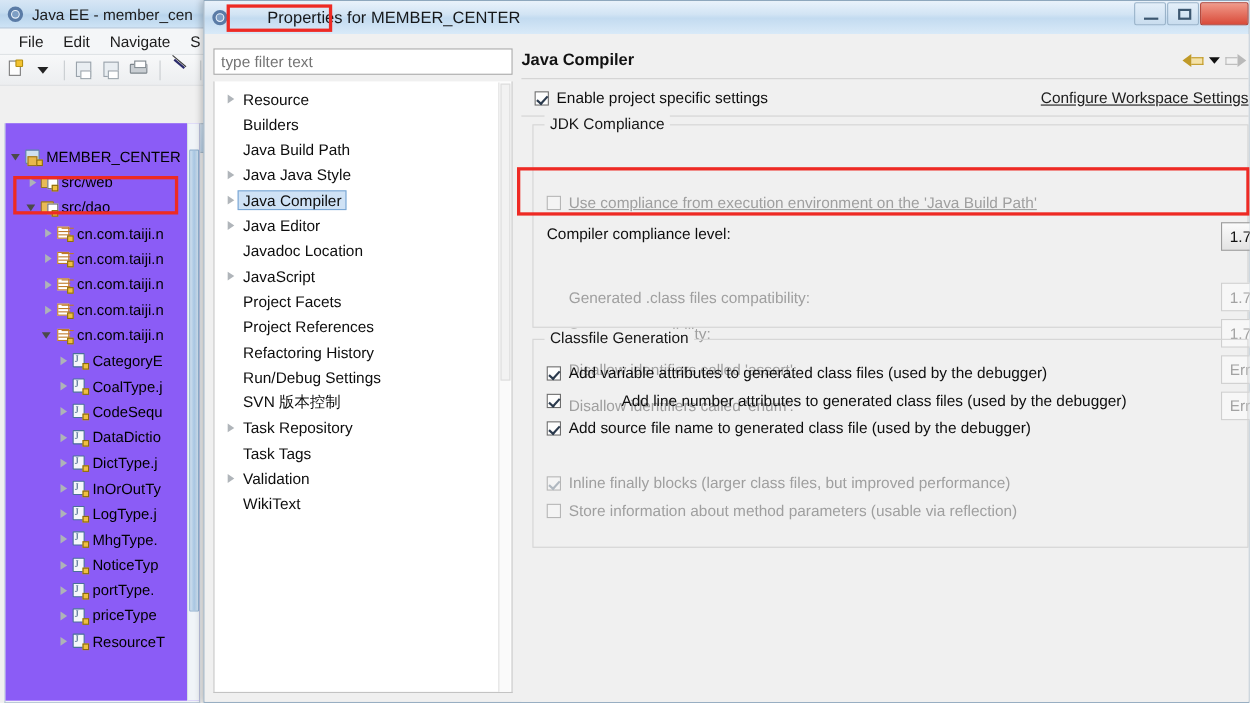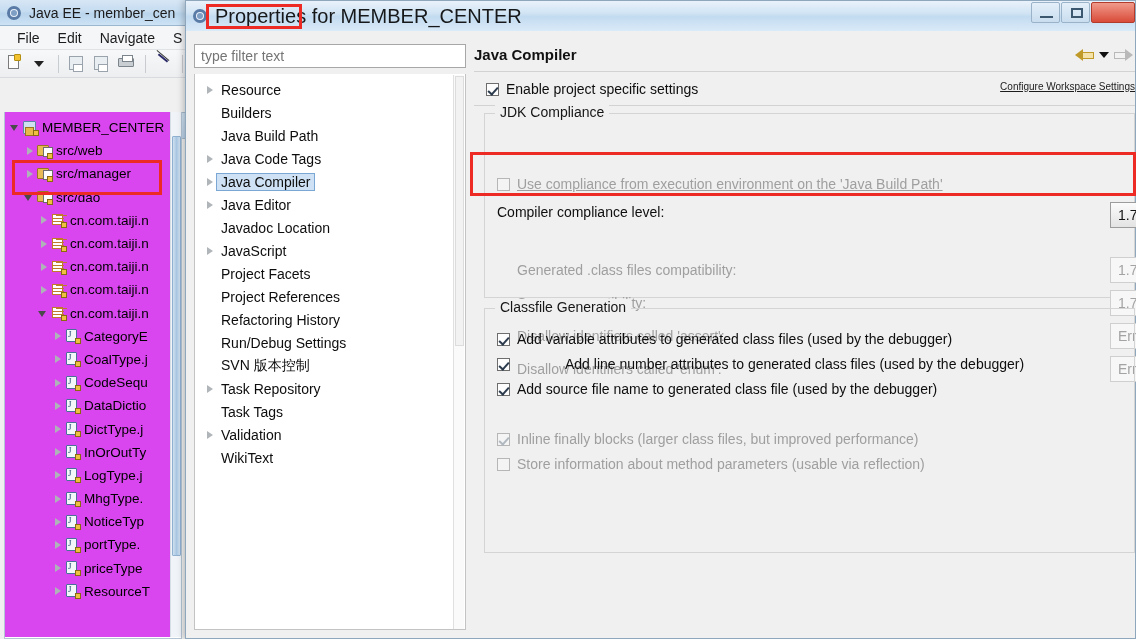--- a/index.html
+++ b/index.html
@@ -125,21 +125,21 @@
   }
   .tabicon-pkg:after{
     content:"";position:absolute;left:0;top:3px;width:11px;height:1px;background:#6d6d6d;
     box-shadow:0 3px 0 0 #6d6d6d, 3px -3px 0 0 #6d6d6d;
   }
   .tab-close { margin-left: 4px; font-size: 11px; color: #3a3a3a; }
 
   
   #project-tree {
     position: absolute; left: 0; top: 0; width: 176px; height: 525px;
-    overflow: hidden; padding-top: 4px; background: #d946ef;
+    overflow: hidden; padding-top: 19px; background: #8b5cf6;
   }
   .ptree-row {
     display: flex; align-items: center; height: 23.2px; white-space: nowrap;
     font-size: 13.5px; color: #000; padding-left: 4px;
   }
   .arrow {
     width: 13px; flex: 0 0 auto; display:inline-block; position: relative; height: 13px;
   }
   .arrow.collapsed:after {
     content:""; position:absolute; left:4px; top:2.5px; width:0;height:0;
@@ -176,21 +176,21 @@
     position: absolute; left: 185px; top: 0px; width: 951px; height: 639px;
     background: #f0f0f0;
     border: 1px solid #8ea7bd;
     box-shadow: -2px 0 6px rgba(0,0,0,0.22);
   }
   #dlg-titlebar {
     position: absolute; left: 0; top: 0; width: 949px; height: 30px;
     background: linear-gradient(to bottom, #e9f2fb 0%, #d2e4f4 40%, #c3dbf0 52%, #d9eaf8 100%);
     display: flex; align-items: center;
   }
-  #dlg-title-text { font-size: 20px; color: #16181a; white-space: nowrap; }
+  #dlg-title-text { font-size: 15px; color: #16181a; white-space: nowrap; margin-left: 28px; }
   #dlg-title-highlight {
     position: absolute; left: 20px; top: 3px; width: 96px; height: 25px;
     border: 3px solid #ee2a24; pointer-events: none;
   }
   .win-btns { position: absolute; right: 0px; top: 1px; display: flex; height: 22px; }
   .win-btn {
     width: 29px; height: 21px; margin-left: 1px;
     background: linear-gradient(to bottom,#e4eff9,#c9ddef);
     border: 1px solid #9ab3c9; border-radius: 2px;
     position: relative;
@@ -271,21 +271,21 @@
   }
   .cb.disabled { border-color:#b6b6b6; background:#f4f4f4; }
   .cb.disabled.checked:after { border-color:#b0b8c0; }
 
   .row { display: flex; align-items: center; white-space: nowrap; }
   .lbl { font-size: 14px; color: #0e0e0e; }
   .lbl.dim { color: #9f9f9f; }
 
   #enable-row { position: absolute; left: 12px; top: 50px; }
   #configure-link {
-    position: absolute; right: 0px; top: 50px; font-size: 10px; color: #1c1c1c;
+    position: absolute; right: 0px; top: 50px; font-size: 14px; color: #1c1c1c;
     text-decoration: underline; white-space: nowrap;
   }
   #enable-rule { position:absolute; left:0; top:74px; width:661px; height:1px; background:#d2d2d2; }
 
   
   #jdk-group {
     position: absolute; left: 10px; top: 82px; width: 651px; height: 185px;
     border: 1px solid #d4d4d4; background: transparent;
   }
   #jdk-group-title {
@@ -302,21 +302,21 @@
     position: absolute; height: 26px; width: 100px;
     border: 1px solid #9c9c9c; background: linear-gradient(to bottom,#fbfbfb,#e3e3e3);
     display:flex; align-items:center; padding-left: 7px; font-size: 14px; color:#111;
   }
   .combo.disabled {
     border-color:#cfcfcf; background:#f7f7f7; color:#a3a3a3;
   }
 
   
   #cf-group {
-    position: absolute; left: 10px; top: 277px; width: 651px; height: 245px;
+    position: absolute; left: 10px; top: 277px; width: 651px; height: 190px;
     border: 1px solid #d4d4d4;
   }
   #cf-group-title {
     position: absolute; left: 10px; top: -10px; background: #f0f0f0; padding: 0 5px;
     font-size: 14px; color: #161616;
   }
   .cf-row { position: absolute; left: 12px; }
 
   
   #red-annotation {
@@ -410,28 +410,20 @@
             </div>
             <div class="ptree-row" style="padding-left: 18px;">
               <span class="arrow collapsed"></span>
               <span class="ic">
                 <span class="ic-srcfolder"></span>
                 <span class="lockbadge"></span>
               </span>
               <span>src/web</span>
             </div>
             <div class="ptree-row" style="padding-left: 18px;">
-              <span class="arrow collapsed"></span>
-              <span class="ic">
-                <span class="ic-srcfolder"></span>
-                <span class="lockbadge"></span>
-              </span>
-              <span>src/manager</span>
-            </div>
-            <div class="ptree-row" style="padding-left: 18px;">
               <span class="arrow expanded"></span>
               <span class="ic">
                 <span class="ic-srcfolder"></span>
                 <span class="lockbadge"></span>
               </span>
               <span>src/dao</span>
             </div>
             <div class="ptree-row" style="padding-left: 32px;">
               <span class="arrow collapsed"></span>
               <span class="ic">
@@ -610,21 +602,21 @@
           <div class="dtree-row">
             <span class="darrow"></span>
             <span class="dtree-label">Builders</span>
           </div>
           <div class="dtree-row">
             <span class="darrow"></span>
             <span class="dtree-label">Java Build Path</span>
           </div>
           <div class="dtree-row">
             <span class="darrow has"></span>
-            <span class="dtree-label">Java Code Tags</span>
+            <span class="dtree-label">Java Java Style</span>
           </div>
           <div class="dtree-row">
             <span class="darrow has"></span>
             <span class="dtree-label selected">Java Compiler</span>
           </div>
           <div class="dtree-row">
             <span class="darrow has"></span>
             <span class="dtree-label">Java Editor</span>
           </div>
           <div class="dtree-row">

